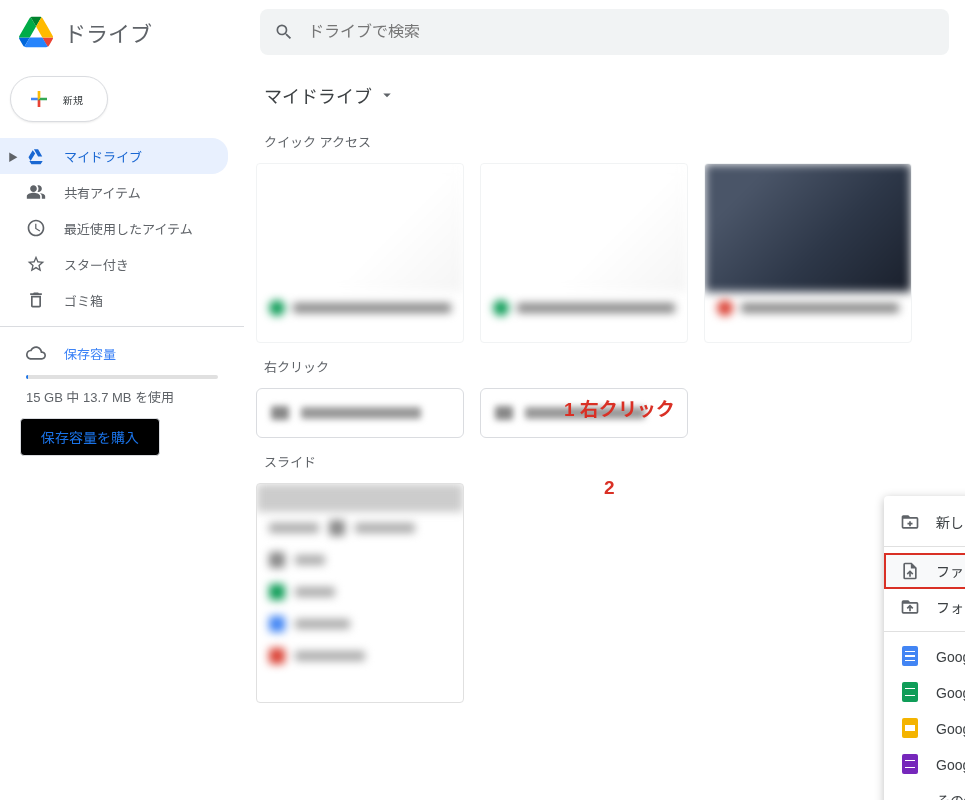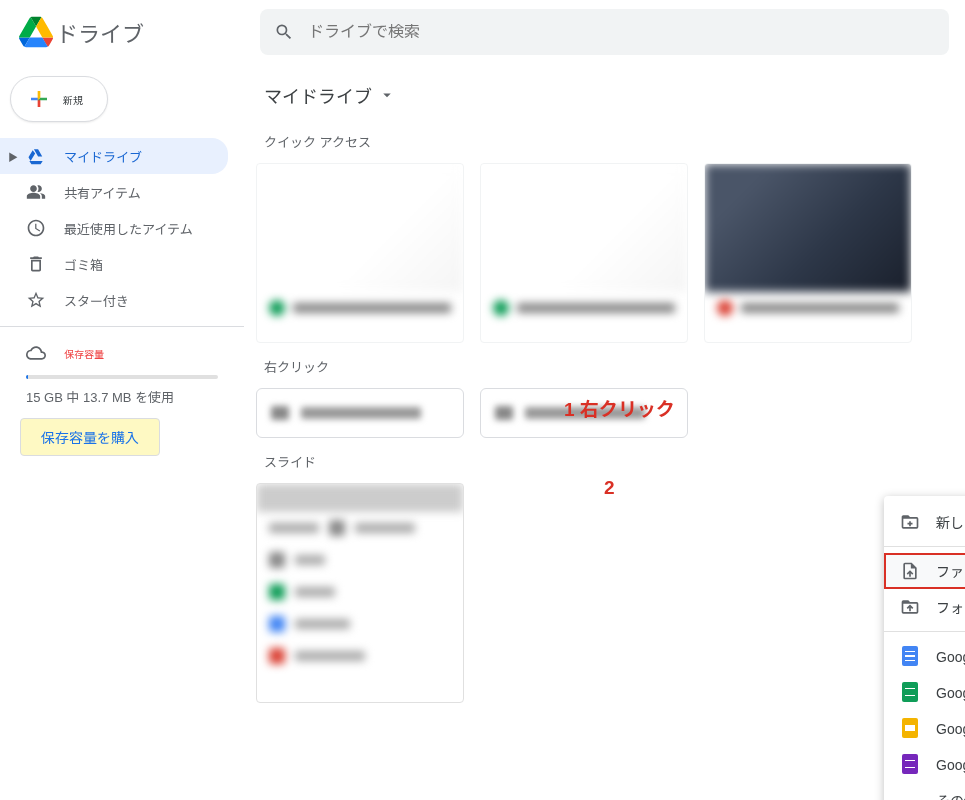--- a/index.html
+++ b/index.html
@@ -1,35 +1,35 @@
 <!DOCTYPE html>
 <html><head>
 <meta charset="utf-8">
 <style>
 * { box-sizing: border-box; margin: 0; padding: 0; font-family: Arial, "Hiragino Sans", "Noto Sans JP", sans-serif; }
 body { width: 965px; height: 800px; background: #fff; color: #3c4043; overflow: hidden; position: relative; }
 .header { display: flex; align-items: center; height: 64px; padding: 0 16px; }
-.logo-wrap { display: flex; align-items: center; width: 244px; gap: 0; }
+.logo-wrap { display: flex; align-items: center; width: 244px; gap: 8px; }
 .logo { width: 40px; height: 40px; display: flex; align-items: center; justify-content: center; }
 .product-name { font-size: 22px; color: #5f6368; }
 .search-bar { flex: 1; display: flex; align-items: center; background: #f1f3f4; border-radius: 8px; height: 46px; padding: 0 14px; gap: 14px; }
 .search-bar input { border: none; background: transparent; outline: none; font-size: 16px; flex: 1; color: #5f6368; }
 .body { display: flex; height: calc(100% - 64px); }
 .sidebar { width: 244px; padding-top: 8px; }
 .new-btn { display: flex; align-items: center; gap: 12px; background: #fff; border: 1px solid #dadce0; border-radius: 24px; padding: 10px 24px 10px 16px; margin: 4px 0 16px 10px; box-shadow: 0 1px 2px rgba(0,0,0,0.08); cursor: pointer; font-size: 10px; color: #3c4043; }
 .nav-item { display: flex; align-items: center; gap: 18px; padding: 8px 12px 8px 26px; font-size: 13px; color: #5f6368; border-radius: 0 16px 16px 0; cursor: pointer; position: relative; margin-right: 16px; }
 .nav-item.active { background: #e8f0fe; color: #1967d2; }
 .nav-item .caret { position: absolute; left: 8px; font-size: 10px; color: #5f6368; }
 .nav-item svg { flex-shrink: 0; }
 .divider { border: none; border-top: 1px solid #dadce0; margin: 8px 0; }
-.storage-row { display: flex; align-items: center; gap: 18px; padding: 8px 12px 8px 26px; font-size: 10px; color: #ef4444; }
+.storage-row { display: flex; align-items: center; gap: 18px; padding: 8px 12px 8px 26px; font-size: 13px; color: #3b82f6; }
 .storage-bar { height: 4px; background: #e0e0e0; margin: 4px 26px 8px 26px; border-radius: 2px; overflow: hidden; }
 .storage-bar-fill { height: 100%; background: #1a73e8; width: 1%; }
 .storage-text { font-size: 13px; color: #5f6368; padding: 0 26px 12px; margin-top: 8px; }
-.buy-btn { display: inline-block; border: 1px solid #dadce0; color: #1a73e8; font-size: 14px; padding: 8px 20px; border-radius: 4px; margin-left: 20px; cursor: pointer; background: #fef9c3; }
+.buy-btn { display: inline-block; border: 1px solid #dadce0; color: #1a73e8; font-size: 14px; padding: 8px 20px; border-radius: 4px; margin-left: 20px; cursor: pointer; background: #000000; }
 .main { flex: 1; padding: 12px 0 0 8px; overflow: hidden; position: relative; }
 .breadcrumb { display: flex; align-items: center; gap: 6px; font-size: 18px; color: #3c4043; padding: 6px 12px; border-radius: 6px; cursor: pointer; margin-bottom: 18px; }
 .section-label { font-size: 13px; color: #5f6368; margin: 14px 0 12px 12px; }
 .quick-row { display: flex; gap: 16px; margin-left: 4px; }
 .quick-card { width: 208px; height: 180px; background: #fff; border: 1px solid #f1f3f4; border-radius: 4px; position: relative; overflow: hidden; }
 .quick-card .preview { height: 128px; background: #fafafa; filter: blur(5px); }
 .quick-card .preview.doc { background: linear-gradient(135deg, #fff 60%, #f5f5f5); }
 .quick-card .preview.photo { background: linear-gradient(135deg, #4a5568 20%, #2d3748 60%, #1a202c); }
 .quick-card .meta { display: flex; align-items: center; gap: 8px; padding: 8px 12px; filter: blur(4px); }
 .dot { width: 16px; height: 16px; border-radius: 50%; }
@@ -106,29 +106,29 @@
       <span>共有アイテム</span>
     </div>
     <div class="nav-item">
       <svg width="20" height="20" viewBox="0 0 24 24" fill="#5f6368">
           <path d="M11.99 2C6.47 2 2 6.48 2 12s4.47 10 9.99 10C17.52 22 22 17.52 22 12S17.52 2 11.99 2zM12 20c-4.42 0-8-3.58-8-8s3.58-8 8-8 8 3.58 8 8-3.58 8-8 8zm.5-13H11v6l5.25 3.15.75-1.23-4.5-2.67z"></path>
         </svg>
       <span>最近使用したアイテム</span>
     </div>
     <div class="nav-item">
       <svg width="20" height="20" viewBox="0 0 24 24" fill="#5f6368">
+          <path d="M22 9.24l-7.19-.62L12 2 9.19 8.63 2 9.24l5.46 4.73L5.82 21 12 17.27 18.18 21l-1.63-7.03L22 9.24zM12 15.4l-3.76 2.27 1-4.28-3.32-2.88 4.38-.38L12 6.1l1.71 4.04 4.38.38-3.32 2.88 1 4.28L12 15.4z"></path>
+        </svg>
+      <span>スター付き</span>
+    </div>
+    <div class="nav-item">
+      <svg width="20" height="20" viewBox="0 0 24 24" fill="#5f6368">
           <path d="M6 19c0 1.1.9 2 2 2h8c1.1 0 2-.9 2-2V7H6v12zM8 9h8v10H8V9zm7.5-5l-1-1h-5l-1 1H5v2h14V4z"></path>
         </svg>
       <span>ゴミ箱</span>
-    </div>
-    <div class="nav-item">
-      <svg width="20" height="20" viewBox="0 0 24 24" fill="#5f6368">
-          <path d="M22 9.24l-7.19-.62L12 2 9.19 8.63 2 9.24l5.46 4.73L5.82 21 12 17.27 18.18 21l-1.63-7.03L22 9.24zM12 15.4l-3.76 2.27 1-4.28-3.32-2.88 4.38-.38L12 6.1l1.71 4.04 4.38.38-3.32 2.88 1 4.28L12 15.4z"></path>
-        </svg>
-      <span>スター付き</span>
     </div>
     <hr class="divider">
     <div class="storage-row">
       <svg width="20" height="20" viewBox="0 0 24 24" fill="#5f6368">
           <path d="M19.35 10.04C18.67 6.59 15.64 4 12 4 9.11 4 6.6 5.64 5.35 8.04 2.34 8.36 0 10.91 0 14c0 3.31 2.69 6 6 6h13c2.76 0 5-2.24 5-5 0-2.64-2.05-4.78-4.65-4.96zM19 18H6c-2.21 0-4-1.79-4-4 0-2.05 1.53-3.76 3.56-3.97l1.07-.11.5-.95C8.08 7.14 9.94 6 12 6c2.62 0 4.88 1.86 5.39 4.43l.3 1.5 1.53.11c1.56.1 2.78 1.41 2.78 2.96 0 1.65-1.35 3-3 3z"></path>
         </svg>
       <span>保存容量</span>
     </div>
     <div class="storage-bar">
         <div class="storage-bar-fill"></div>

